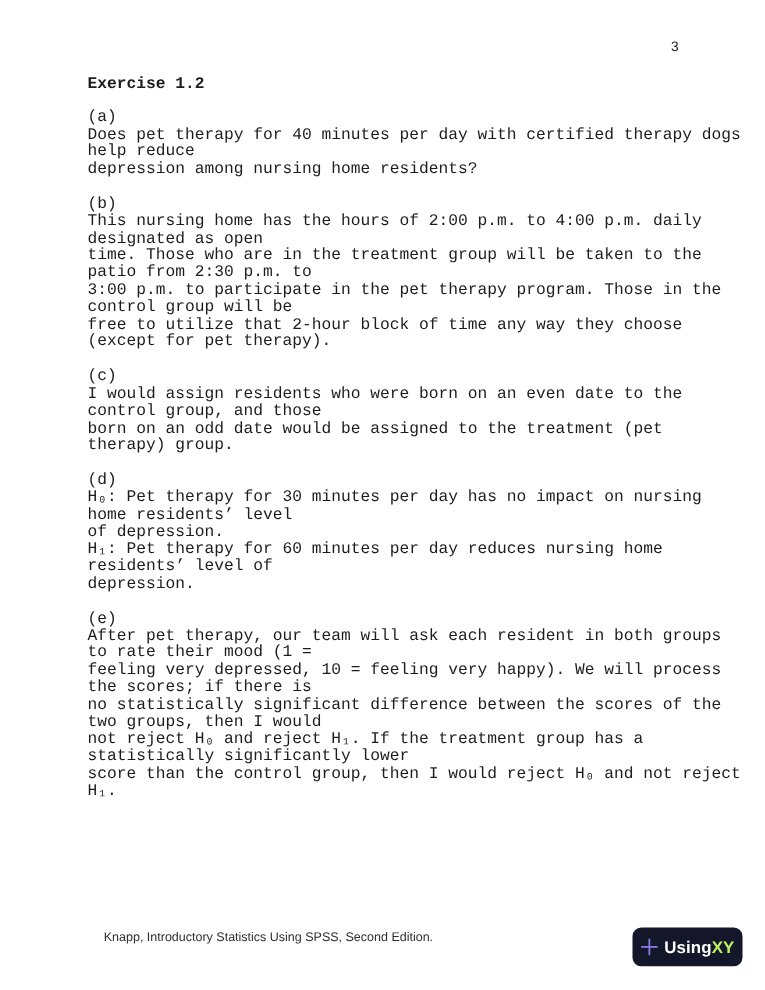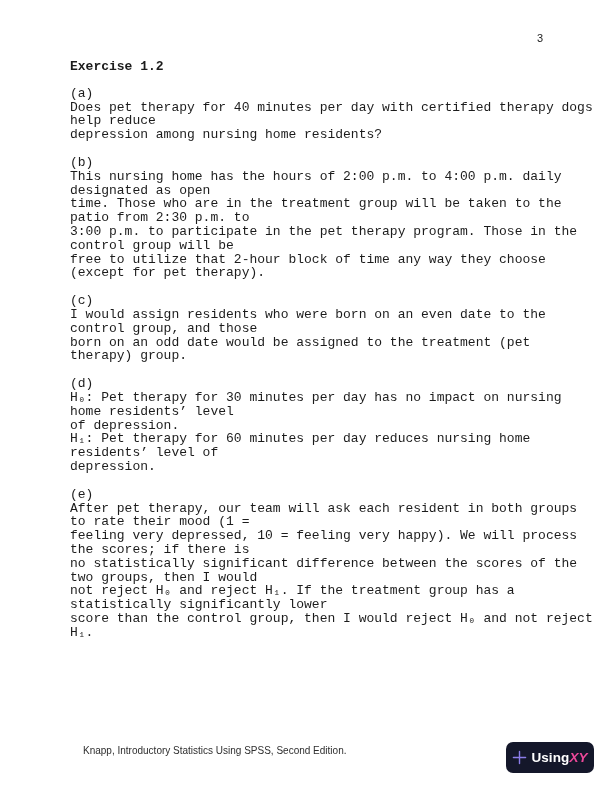--- a/index.html
+++ b/index.html
@@ -69,22 +69,21 @@
     align-items: center;
   }
   .logo-brand {
     font-size: 13.5px;
     font-weight: bold;
     color: #ffffff;
     letter-spacing: 0.1px;
     white-space: nowrap;
   }
   .logo-brand .accent {
-    color: #ec4899;
-    font-style: italic;
+    color: #bef264;
   }
 </style>
 </head>
 <body>
 
 <div class="page">
 
   <div class="page-number">3</div>
 
   <div class="content">

